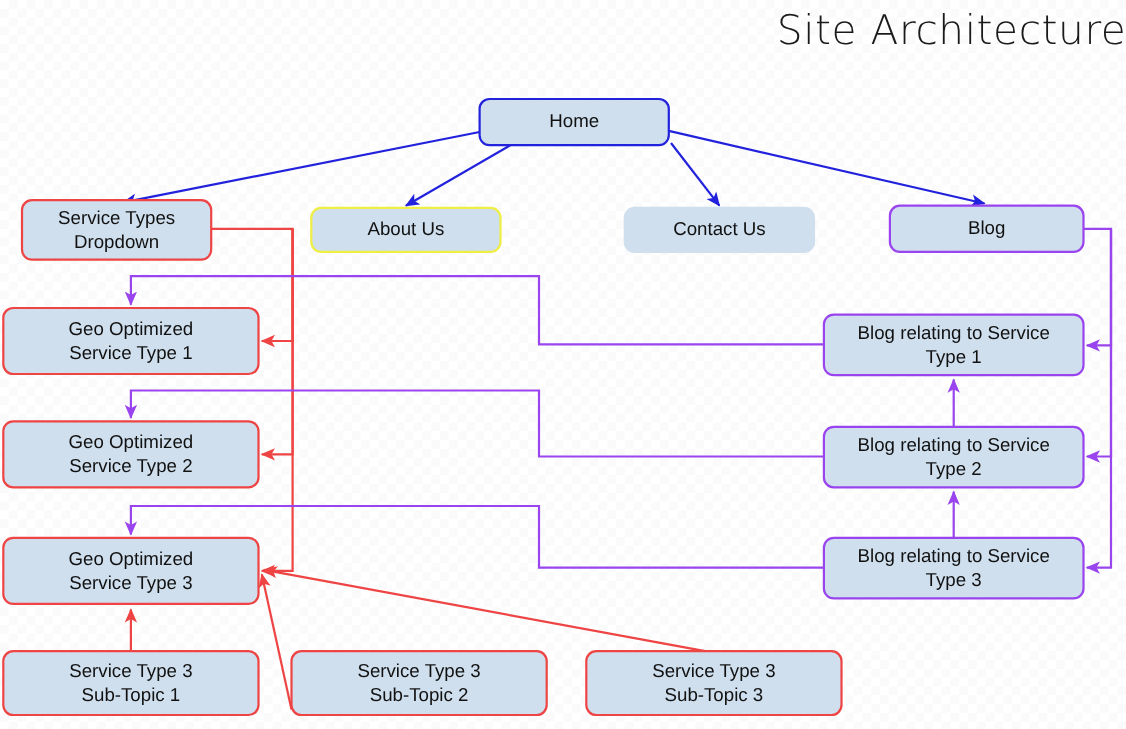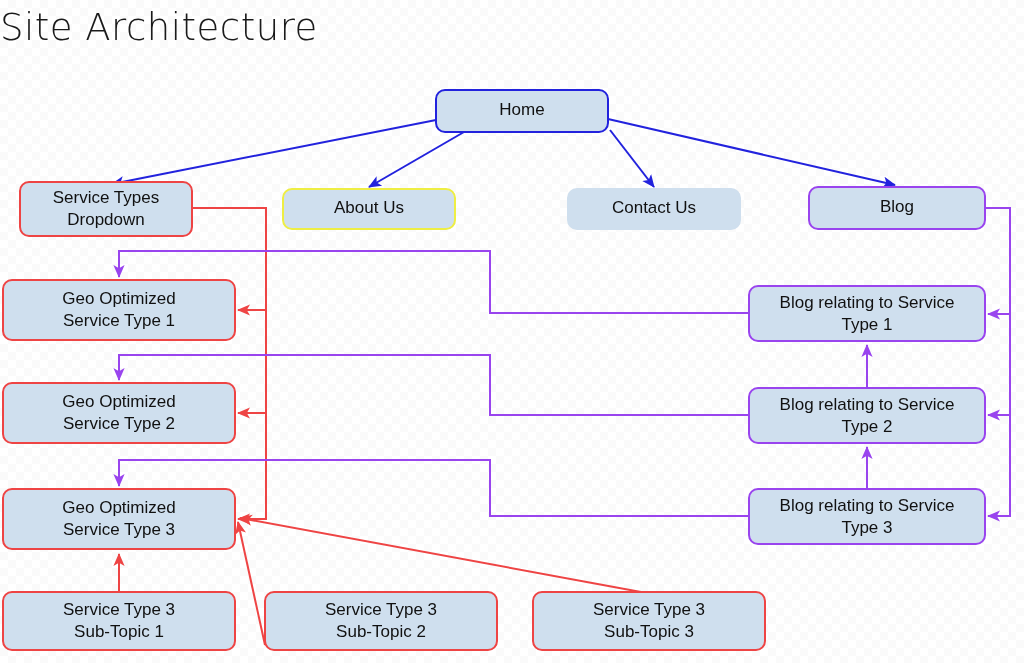--- a/index.html
+++ b/index.html
@@ -23,21 +23,21 @@
       linear-gradient(45deg, #fafafa 25%, transparent 25%, transparent 75%, #fafafa 75%),
       linear-gradient(45deg, #fafafa 25%, transparent 25%, transparent 75%, #fafafa 75%);
     background-size: 16px 16px;
     background-position: 0 0, 8px 8px;
   }
   #diagram-title {
     position: absolute;
     left: 0;
     top: 6px;
     width: 1024px;
-    text-align: left;
+    text-align: right;
     font-size: 37px;
     font-weight: 300;
     letter-spacing: 0.5px;
     color: #1a1a1a;
     font-family: "DejaVu Sans", sans-serif;
   }
   svg#diagram-svg {
     position: absolute;
     left: 0;
     top: 0;

